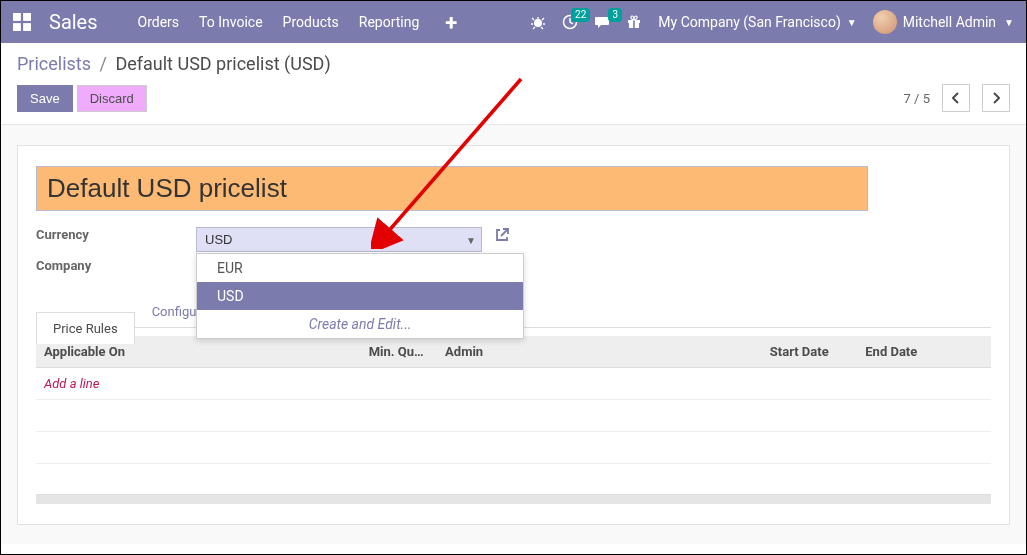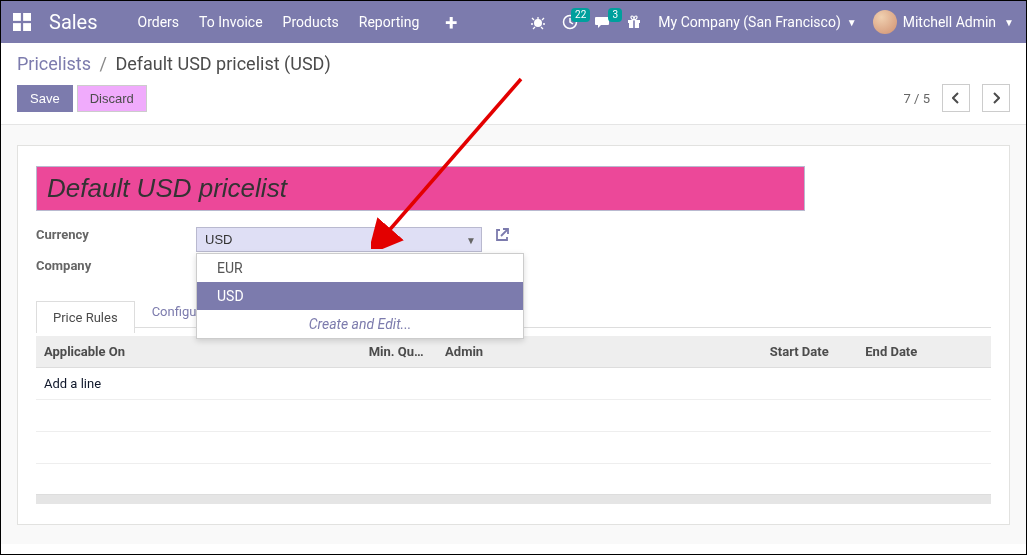--- a/index.html
+++ b/index.html
@@ -27,44 +27,44 @@
   .ctrl-row { display: flex; align-items: center; }
   .btn { display: inline-block; padding: 5px 12px; border: 1px solid #ccc; background: #f0abfc; font-size: 13px; color: #4c4c4c; cursor: pointer; border-radius: 0; }
   .btn-primary { background: #7c7bad; color: #fff; border-color: #7c7bad; margin-right: 4px; }
   .pager { margin-left: auto; display: flex; align-items: center; gap: 12px; font-size: 13px; color: #666; }
   .pager-btn { width: 28px; height: 28px; border: 1px solid #ccc; background: #fff; display: inline-flex; align-items: center; justify-content: center; cursor: pointer; font-size: 14px; }
   
   
   .sheet-bg { background: #f9f9f9; padding: 20px 16px; height: calc(100% - 46px - 88px); overflow: auto; }
   .sheet { background: #fff; border: 1px solid #e2e2e0; padding: 20px 18px; max-width: 100%; }
   .title-wrap { margin-bottom: 16px; }
-  .title-input { width: 769px; font-size: 26px; padding: 6px 10px; border: 1px solid #b9b9cf; background: #ec4899; color: #333; font-style: italic; }
+  .title-input { width: 832px; font-size: 26px; padding: 6px 10px; border: 1px solid #b9b9cf; background: #fdba74; color: #333; }
   
   .form-row { display: flex; align-items: flex-start; margin-bottom: 6px; }
   .form-label { width: 160px; font-weight: bold; font-size: 13px; color: #666; }
   .m2o-wrap { position: relative; width: 286px; }
   .m2o-input { width: 100%; font-size: 13px; padding: 4px 22px 4px 8px; border: 1px solid #b9b9cf; background: #dfdff5; color: #333; }
   .m2o-caret { position: absolute; right: 6px; top: 50%; transform: translateY(-50%); font-size: 10px; color: #666; pointer-events: none; }
   .ext-link { margin-left: 12px; color: #7c7bad; cursor: pointer; font-size: 14px; display: inline-flex; }
   
   .dropdown { position: absolute; top: 26px; left: 0; width: 328px; background: #fff; border: 1px solid #ccc; box-shadow: 0 2px 6px rgba(0,0,0,0.15); z-index: 100; }
   .dd-item { padding: 6px 20px; font-size: 14px; cursor: pointer; color: #555; }
   .dd-item.selected { background: #7c7bad; color: #fff; }
   .dd-item.action { color: #7c7bad; font-style: italic; text-align: center; border-top: none; }
   
   
   .tabs { display: flex; border-bottom: 1px solid #ddd; margin-top: 22px; }
   .tab { padding: 8px 16px; border: 1px solid transparent; border-bottom: none; font-size: 13px; color: #7c7bad; cursor: pointer; }
-  .tab.active { border-color: #ddd; background: #fff; color: #4c4c4c; position: relative; top: 6px; }
+  .tab.active { border-color: #ddd; background: #fff; color: #4c4c4c; position: relative; top: 17px; }
   
   
   .table { width: 100%; border-collapse: collapse; margin-top: 8px; }
   .table th { text-align: left; font-size: 13px; font-weight: bold; color: #4c4c4c; padding: 8px 8px; background: #eee; border-bottom: 1px solid #ddd; }
   .table td { padding: 8px 8px; border-bottom: 1px solid #eee; font-size: 13px; }
-  .add-line { color: #0f172a; cursor: pointer; }
+  .add-line { color: #be185d; cursor: pointer; font-style: italic; }
   .scroll-foot { height: 10px; background: #e5e5e5; border-top: 1px solid #ddd; margin-top: 30px; }
   
   
   .arrow-anno { position: absolute; left: 370px; top: 68px; pointer-events: none; z-index: 50; }
 </style>
 </head>
 <body>
 
 <div class="topnav">
   <svg class="apps-icon" viewBox="0 0 16 16">

